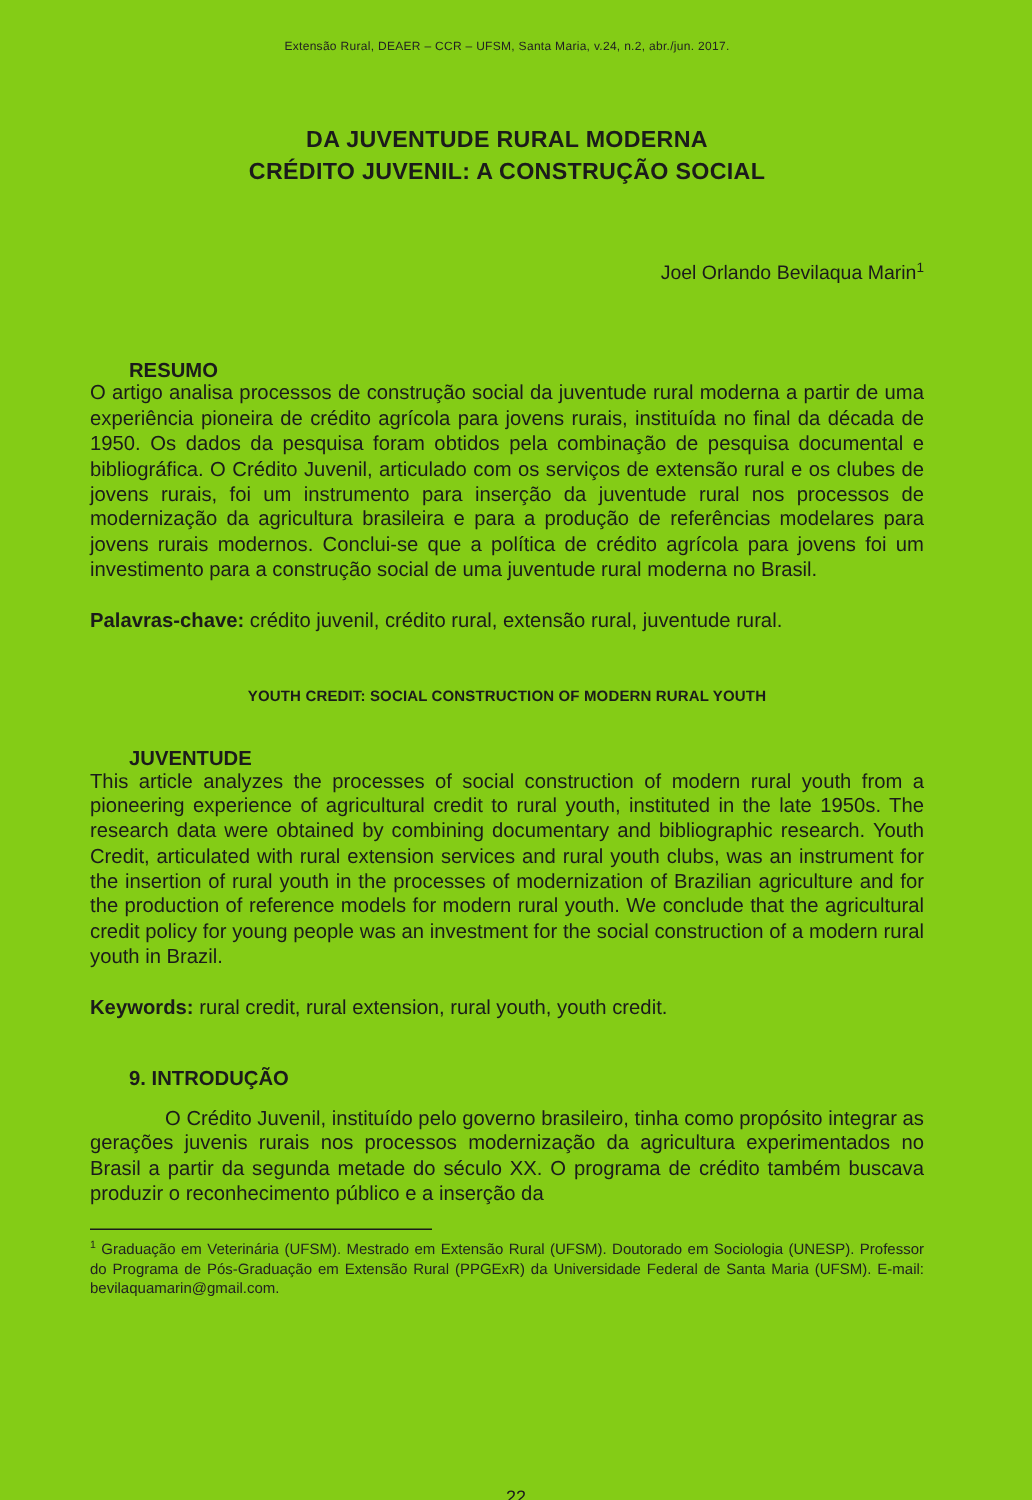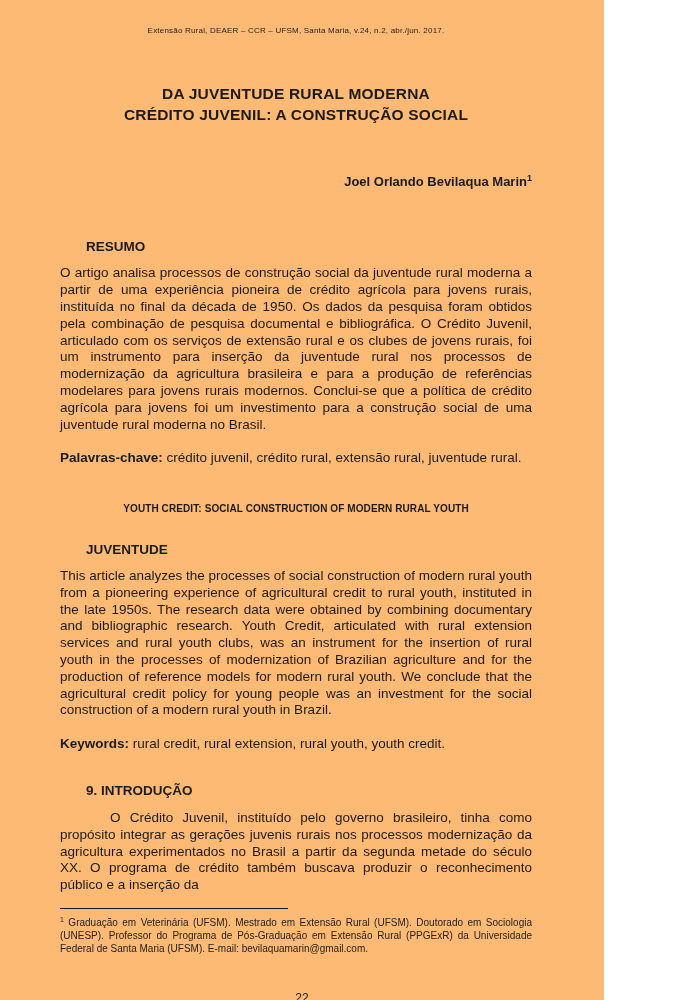--- a/index.html
+++ b/index.html
@@ -1,20 +1,20 @@
 <!DOCTYPE html>
 <html><head>
 <meta charset="utf-8">
 <style>
   html, body { margin: 0; padding: 0; background: #ffffff; }
   .page {
     position: relative;
-    width: 604px;
+    width: 688px;
     height: 1000px;
-    background: #fdba74;
+    background: #84cc16;
     font-family: "Liberation Sans", sans-serif;
     color: #1b1b1b;
     overflow: hidden;
     box-sizing: border-box;
   }
   .content {
     position: absolute;
     left: 60px;
     right: 72px;
     top: 0;
@@ -31,37 +31,35 @@
     font-weight: bold;
     font-size: 15.5px;
     line-height: 21px;
     margin-top: 48px;
     letter-spacing: 0.2px;
   }
   .author-line {
     text-align: right;
     font-size: 13px;
     margin-top: 48px;
-    font-weight: bold;
   }
   .author-line sup { font-size: 9px; }
   .section-heading {
     font-weight: bold;
     font-size: 13.5px;
     margin-top: 0;
     padding-left: 26px;
   }
   .h-resumo { margin-top: 50px; }
   .h-abstract { margin-top: 28px; }
   .h-intro { margin-top: 30px; }
   .body-par {
     text-align: justify;
     font-size: 13.5px;
     line-height: 16.8px;
-    margin-top: 11px;
   }
   .keywords-line {
     text-align: justify;
     font-size: 13.5px;
     line-height: 16.8px;
     margin-top: 17px;
   }
   .keywords-line .kw-label { font-weight: bold; }
   .english-title {
     text-align: center;

